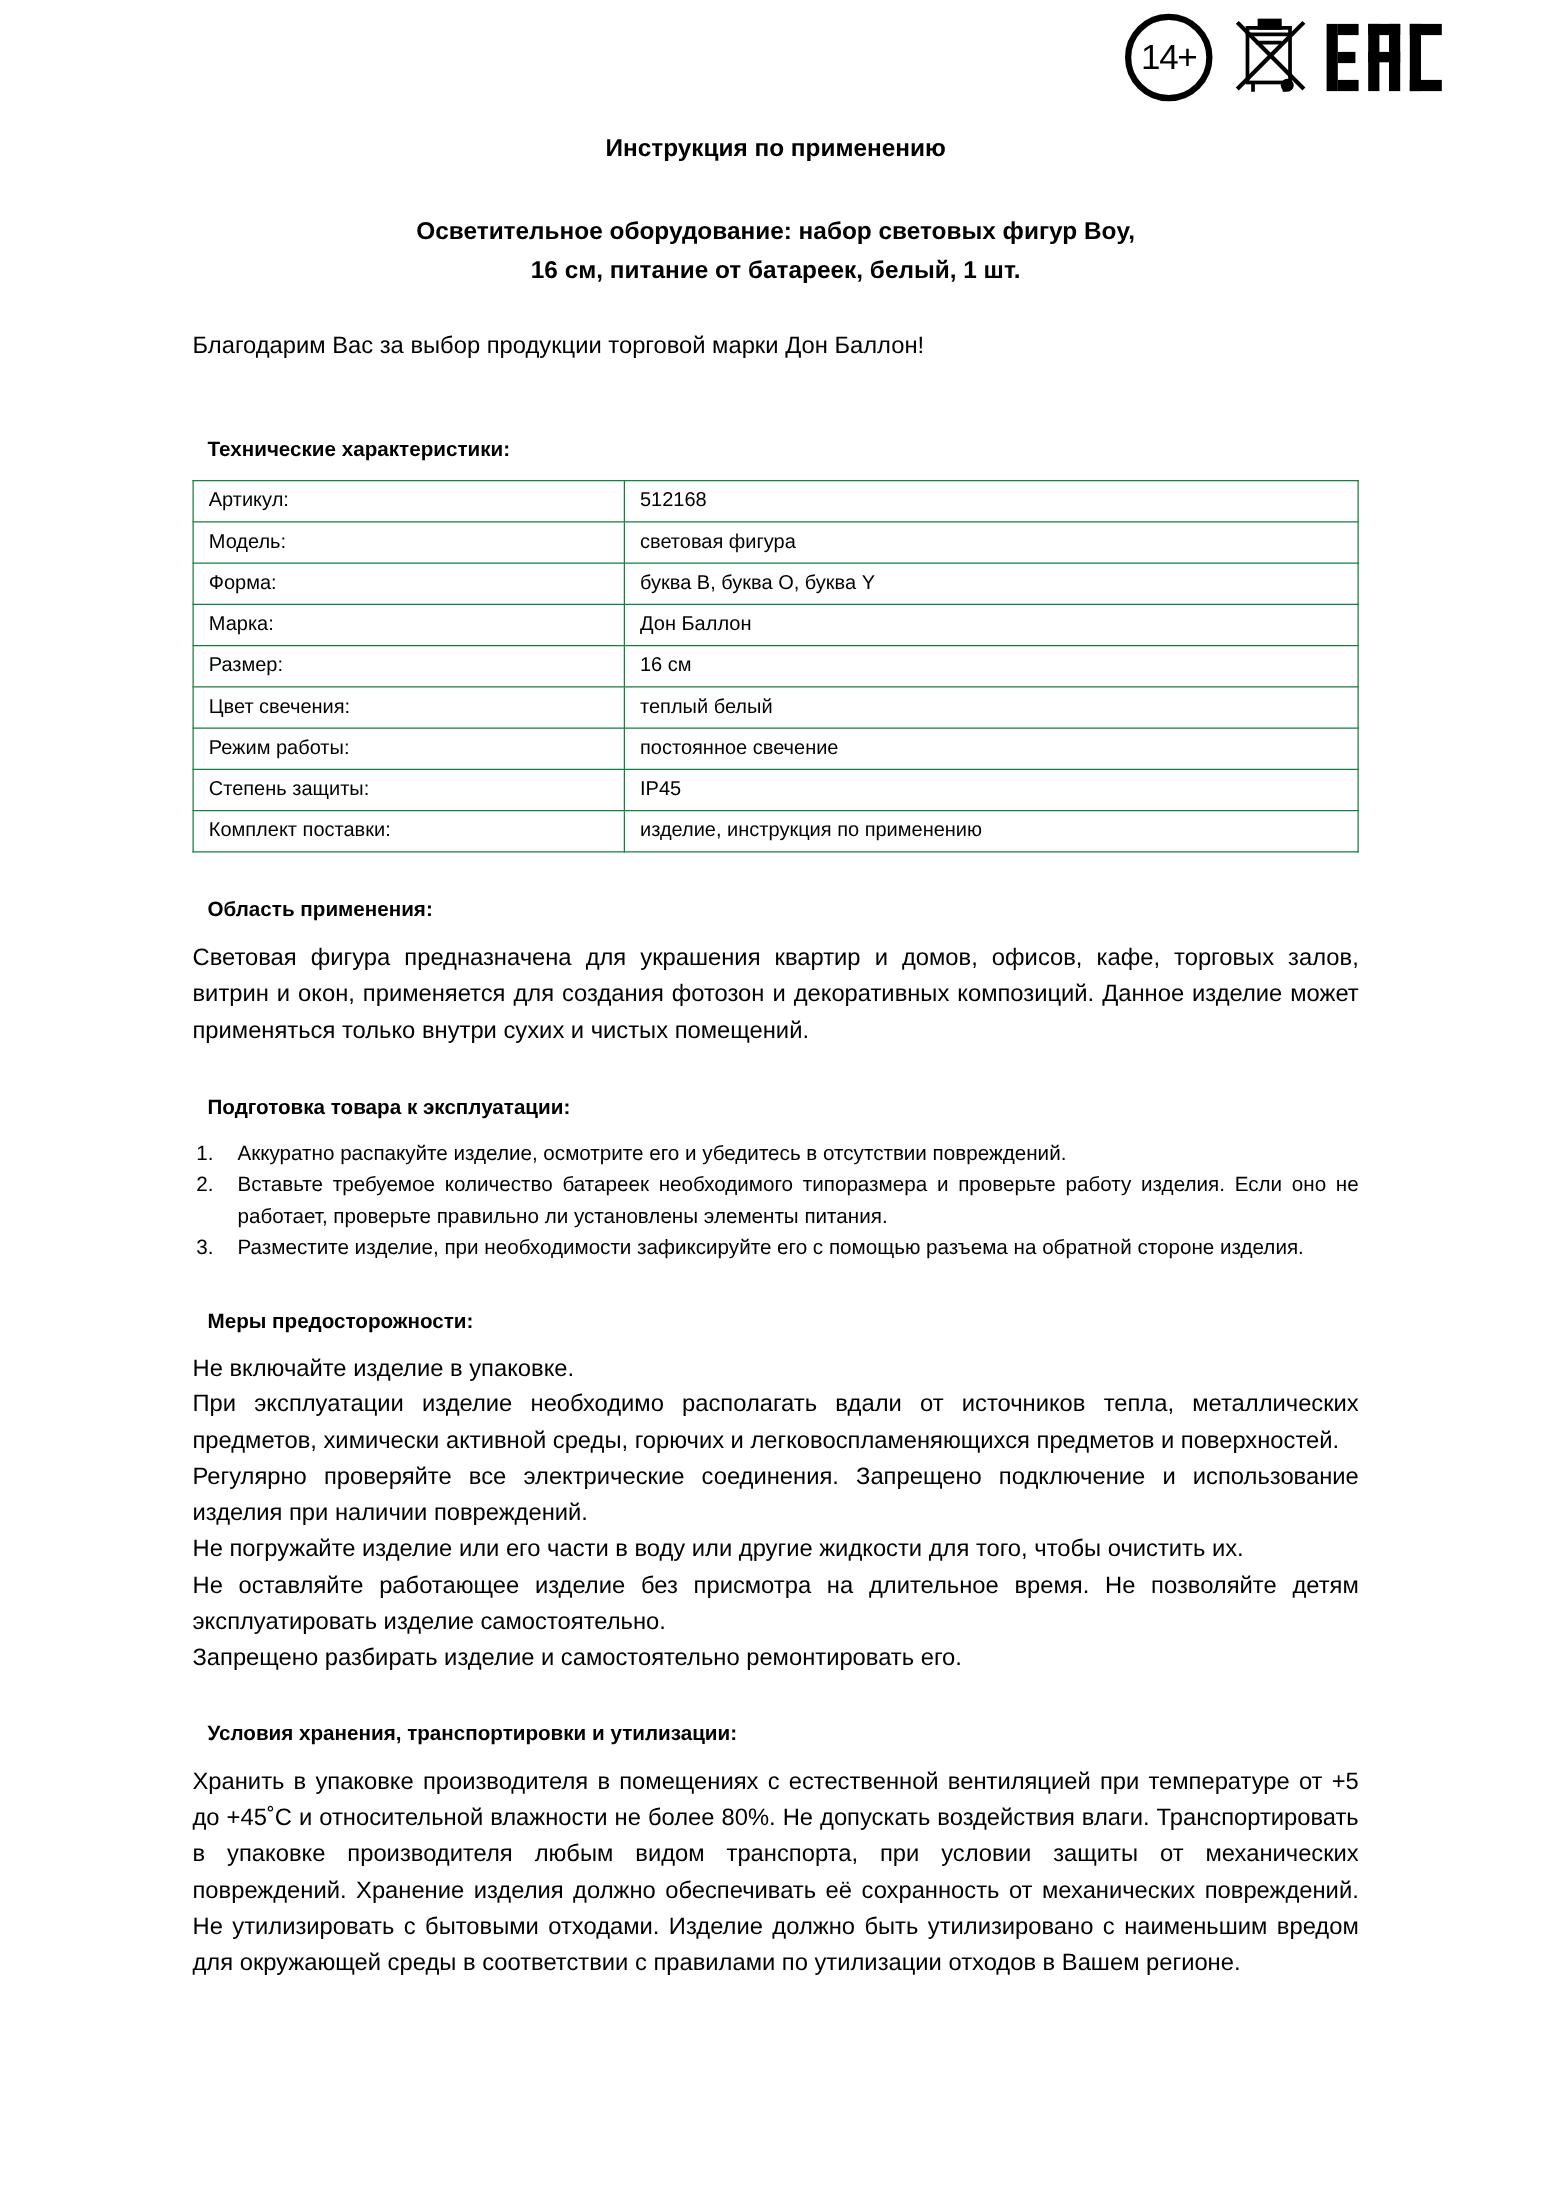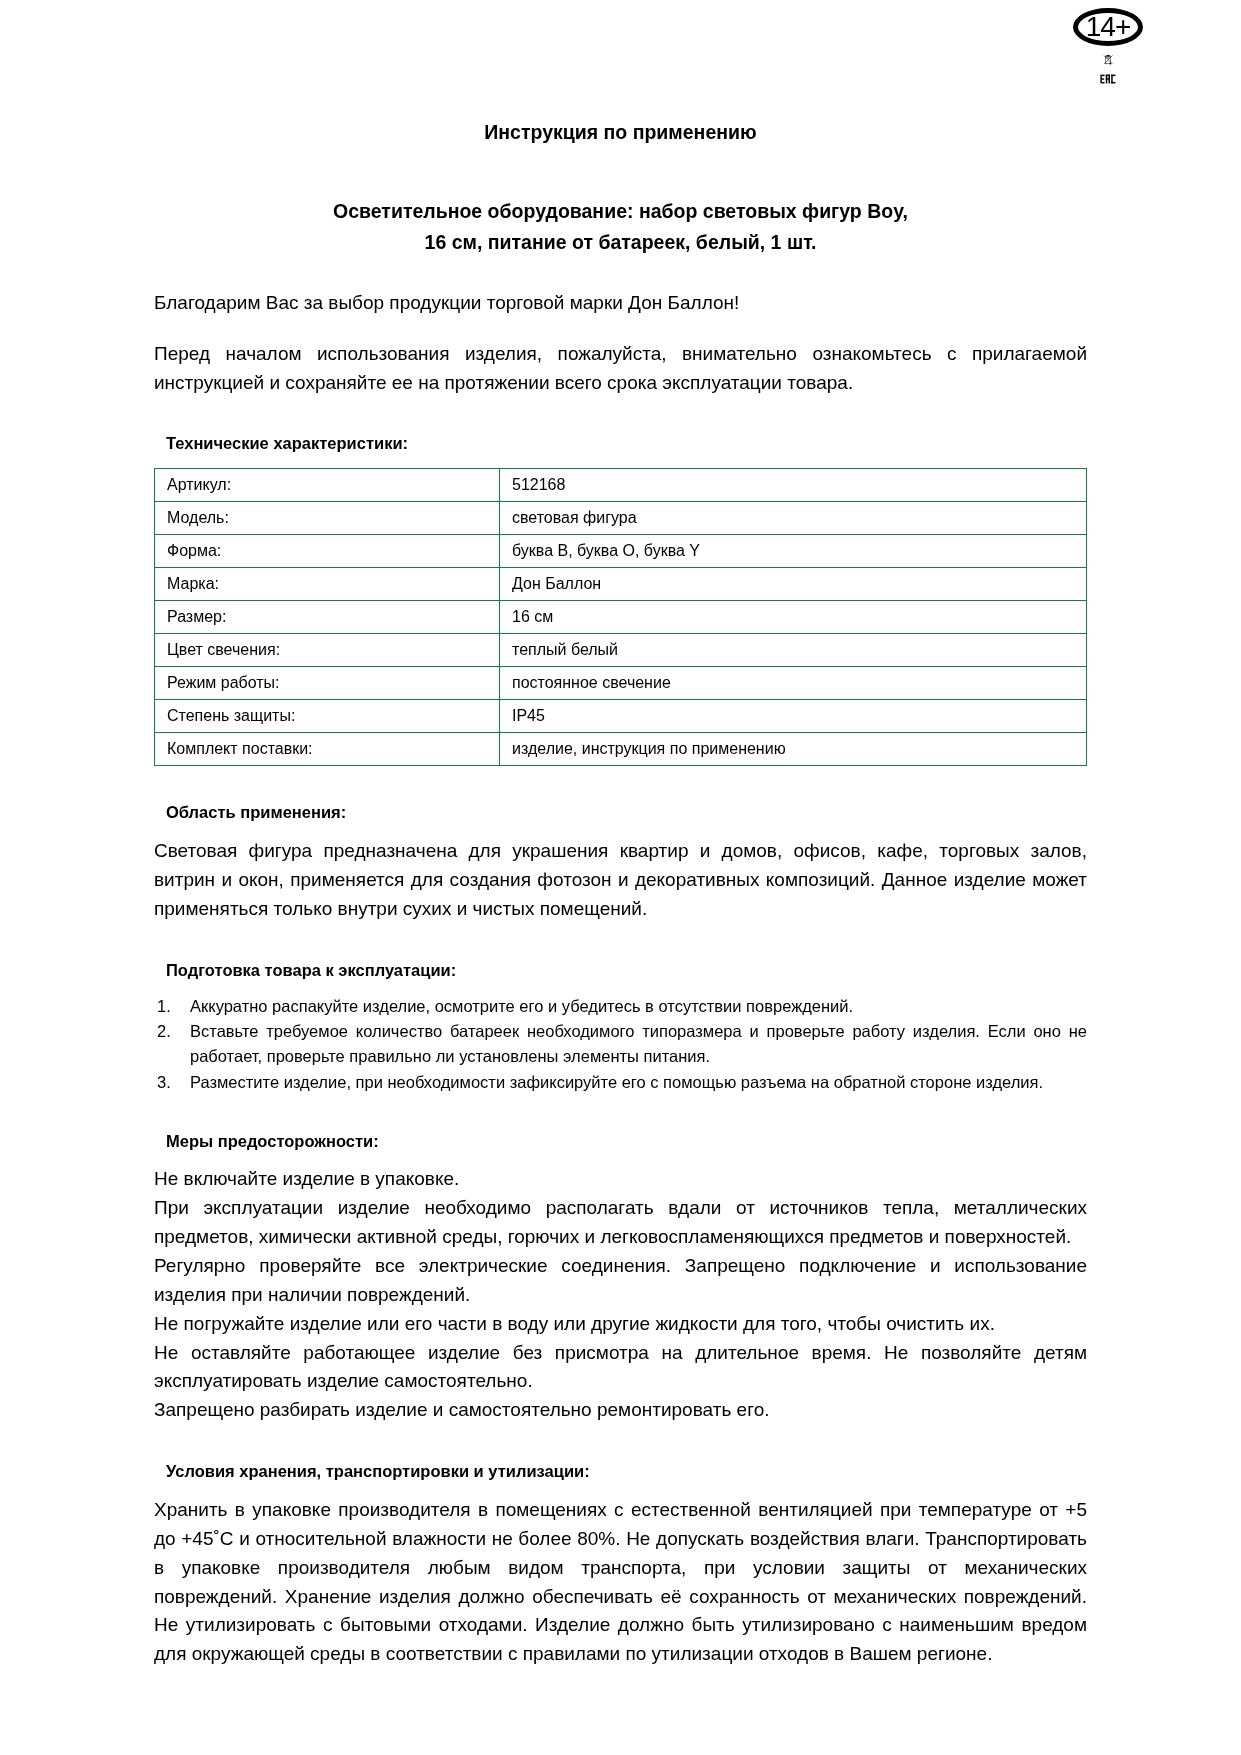--- a/index.html
+++ b/index.html
@@ -26,21 +26,20 @@
 
   
   .marks {
     position: absolute;
     top: 8px;
     right: 85px;
     display: flex;
     align-items: center;
     gap: 8px;
     height: 76px;
-    flex-direction: column;
   }
   .mark-age {
     width: 70px;
     height: 70px;
     border: 5px solid #000;
     border-radius: 50%;
     display: flex;
     align-items: center;
     justify-content: center;
     box-sizing: border-box;
@@ -59,21 +58,21 @@
   .content {
     position: absolute;
     left: 154px;
     top: 0;
     width: 933px;
   }
   h1.doc-title {
     font-size: 19.5px;
     font-weight: bold;
     text-align: center;
-    margin: 15px;
+    margin: 2px;
     padding-top: 105px;
     line-height: 1.3;
   }
   h2.product-title {
     font-size: 19.5px;
     font-weight: bold;
     text-align: center;
     margin: 0;
     padding-top: 36px;
     line-height: 1.55;
@@ -191,21 +190,20 @@
 
     <h2 class="product-title">
       <span>Осветительное оборудование: набор световых фигур Boy,</span><br>
       <span>16 см, питание от батареек, белый, 1 шт.</span>
     </h2>
 
     <div class="gap-lg"></div>
     <p class="para">Благодарим Вас за выбор продукции торговой марки Дон Баллон!</p>
 
     <div class="gap-md"></div>
-    <p class="para">Перед началом использования изделия, пожалуйста, внимательно ознакомьтесь с прилагаемой инструкцией и сохраняйте ее на протяжении всего срока эксплуатации товара.</p>
 
     <div class="gap-md"></div>
     <h3 class="section-heading">Технические характеристики:</h3>
 
     <table class="spec-table">
       <tbody>
         <tr>
           <td class="spec-label">Артикул:</td>
           <td class="spec-value">512168</td>
         </tr>

